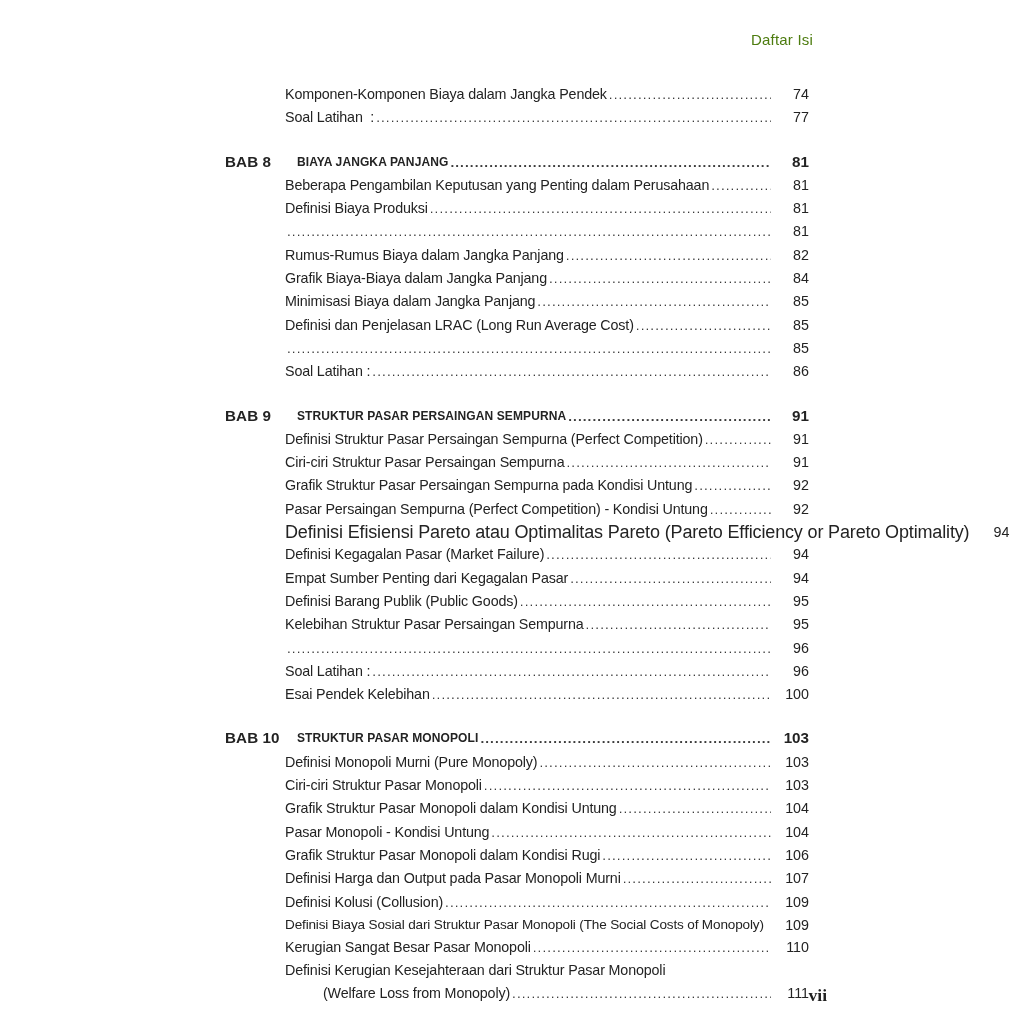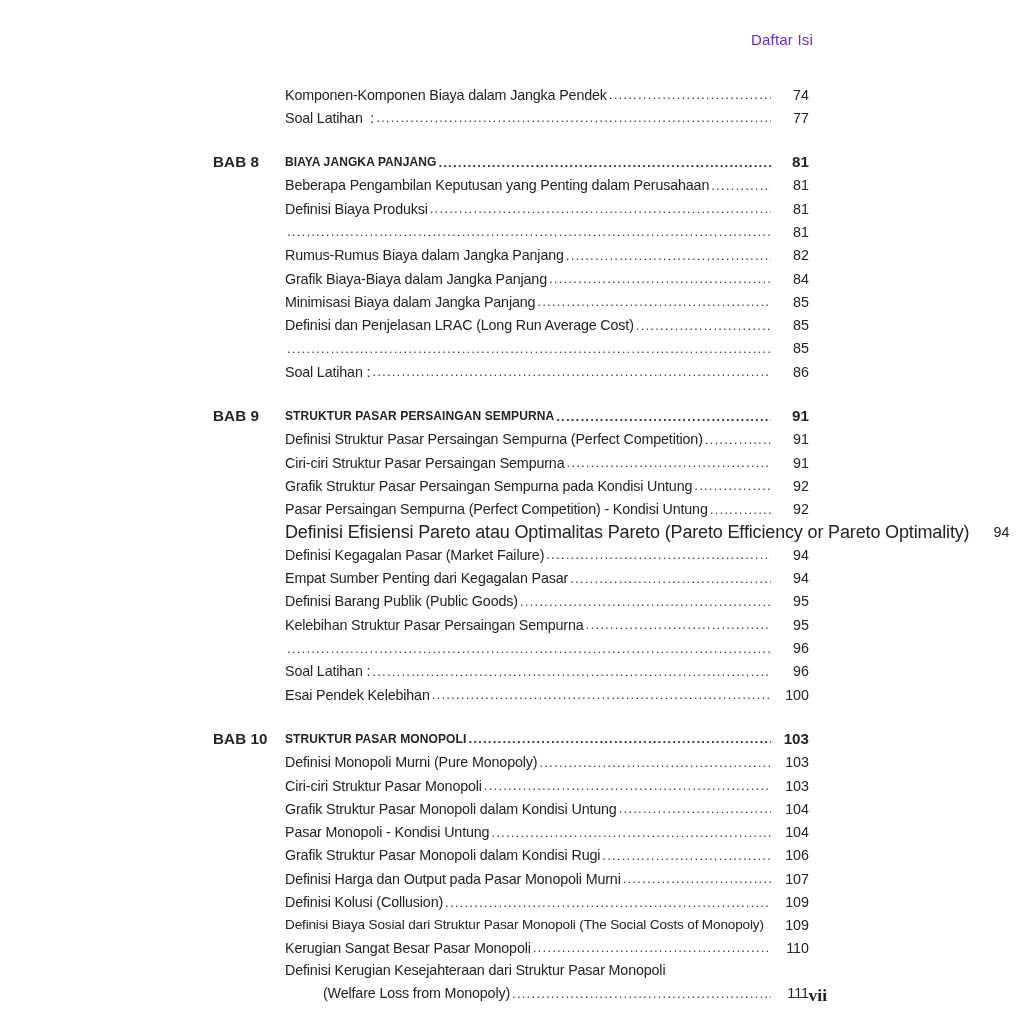--- a/index.html
+++ b/index.html
@@ -3,37 +3,37 @@
 <meta charset="utf-8">
 <style>
   html,body{margin:0;padding:0;background:#ffffff;}
   body{width:1024px;height:1024px;overflow:hidden;}
   .page{
     position:relative;width:1024px;height:1024px;background:#ffffff;
     font-family:"Liberation Sans","DejaVu Sans",sans-serif;color:#232323;
   }
   .header{
     position:absolute;top:31px;right:211px;
-    font-size:15px;color:#6d28d9;letter-spacing:.2px;
+    font-size:15px;color:#4d7c0f;letter-spacing:.2px;
   }
   .toc{position:absolute;left:213px;top:83px;width:596px;}
   .row{
-    display:flex;align-items:center;line-height:22.3px;
+    display:flex;align-items:flex-start;line-height:22.3px;
     font-size:14.3px;color:#232323;
   }
   .label{flex:0 0 72px;font-weight:bold;font-size:14.8px;letter-spacing:.1px;}
   .title{white-space:pre;flex:0 0 auto;letter-spacing:-0.15px;}
   .dots{flex:1 1 0;min-width:0;overflow:hidden;white-space:nowrap;margin:0 4px 0 2px;color:#3a3a3a;}
   .dots::after{
     content:"........................................................................................................................................................................................................................................";
     letter-spacing:1.1px;font-size:13.5px;
   }
   .dots.noleader::after{content:"";}
   .pagenum{flex:0 0 34px;text-align:right;}
-  .chapter{margin-top:21px;}
+  .chapter{margin-top:21px;margin-left:12px;}
   .chapter .label{font-size:15.2px;}
   .chapter .title{font-weight:bold;font-size:12px;letter-spacing:.1px;}
   .chapter .dots{font-weight:bold;}
   .chapter .pagenum{font-weight:bold;font-size:15.2px;}
   .indent .title{padding-left:38px;}
   .footer{
     position:absolute;top:985px;right:197px;
     font-family:"Liberation Serif","DejaVu Serif",serif;
     font-weight:bold;font-size:17.5px;color:#1f1f1f;
   }

